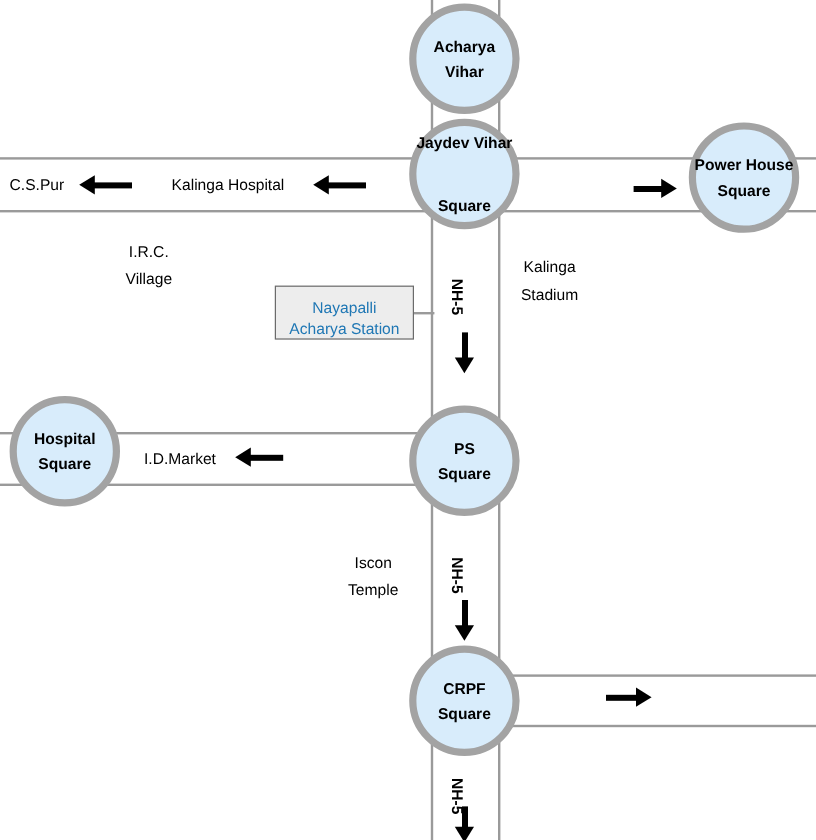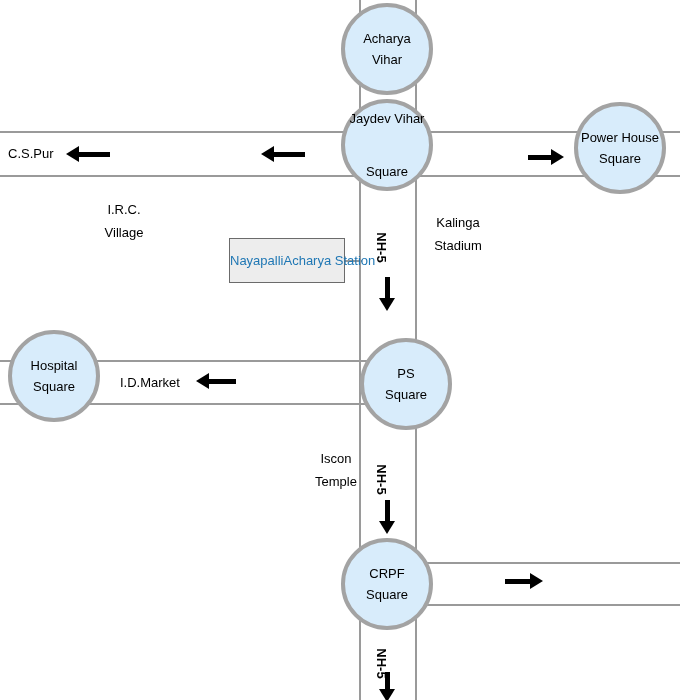--- a/index.html
+++ b/index.html
@@ -25,43 +25,45 @@
   .road-h { height: 2px; }
   .road-v { width: 2px; }
 
   
   .junction {
     position: absolute;
     width: 92px;
     height: 92px;
     border-radius: 50%;
     background: #d8ecfb;
-    border: 4px solid #a3a3a3;
+    border: 6px solid #a3a3a3;
     box-sizing: border-box;
     display: flex;
     flex-direction: column;
     align-items: center;
     justify-content: center;
     color: #000000;
     font-size: 13px;
     line-height: 21px;
     text-align: center;
     z-index: 5;
+    font-weight: bold;
   }
   .junction .ln { display: block; white-space: nowrap; }
 
   
   .landmark-box {
     position: absolute;
     box-sizing: border-box;
     background: #ededed;
     border: 1px solid #6b6b6b;
     display: flex;
+    flex-direction: column;
     align-items: center;
-    justify-content: flex-start;
+    justify-content: flex-end;
     color: #1f77b4;
     font-size: 13px;
     line-height: 17px;
     text-align: center;
     z-index: 6;
   }
   .landmark-box .ln { display: block; white-space: nowrap; }
 
   
   .map-label {
@@ -160,55 +162,58 @@
   <div class="junction" style="left:574px; top:102px;">
     <span class="ln">Power House</span>
     <span class="ln">Square</span>
   </div>
 
   <div class="junction" style="left:8px; top:330px;">
     <span class="ln">Hospital</span>
     <span class="ln">Square</span>
   </div>
 
-  <div class="junction" style="left:360px; top:338px;">
+  <div class="junction" style="left:341px; top:338px;">
     <span class="ln">PS</span>
     <span class="ln">Square</span>
   </div>
 
   <div class="junction" style="left:341px; top:538px;text-align:right;">
     <span class="ln">CRPF</span>
     <span class="ln">Square</span>
   </div>
 
   <div class="landmark-box" style="left:229px; top:238px; width:116px; height:45px;">
     <span class="ln">Nayapalli</span>
     <span class="ln">Acharya Station</span>
   </div>
 
   <div class="map-label" style="left:8px; top:142px;text-align:right;">
     <span class="ln">C.S.Pur</span>
   </div>
 
+  <div class="map-label" style="left:143px; top:142px;">
+    <span class="ln">Kalinga Hospital</span>
+  </div>
 
   <div class="map-label two-line" style="left:427px; top:211px; width:62px;">
     <span class="ln">Kalinga</span>
     <span class="ln">Stadium</span>
   </div>
 
   <div class="map-label two-line" style="left:95px; top:198px; width:58px;">
     <span class="ln">I.R.C.</span>
     <span class="ln">Village</span>
   </div>
 
   <div class="map-label" style="left:120px; top:371px;">
     <span class="ln">I.D.Market</span>
   </div>
 
-  <div class="map-label two-line" style="left:282px; top:447px; width:58px;margin-left:25px;">
+  <div class="map-label two-line" style="left:282px; top:457px; width:58px;">
     <span class="ln">Iscon</span>
     <span class="ln">Temple</span>
   </div>
 
 
   <div class="road-name-v" style="left:366px; top:240px;">NH-5</div>
   <div class="road-name-v" style="left:366px; top:472px;">NH-5</div>
   <div class="road-name-v" style="left:366px; top:656px;">NH-5</div>
 
   <div class="arrow arrow-left" style="left:66px; top:146px; width:44px; height:16px;">

